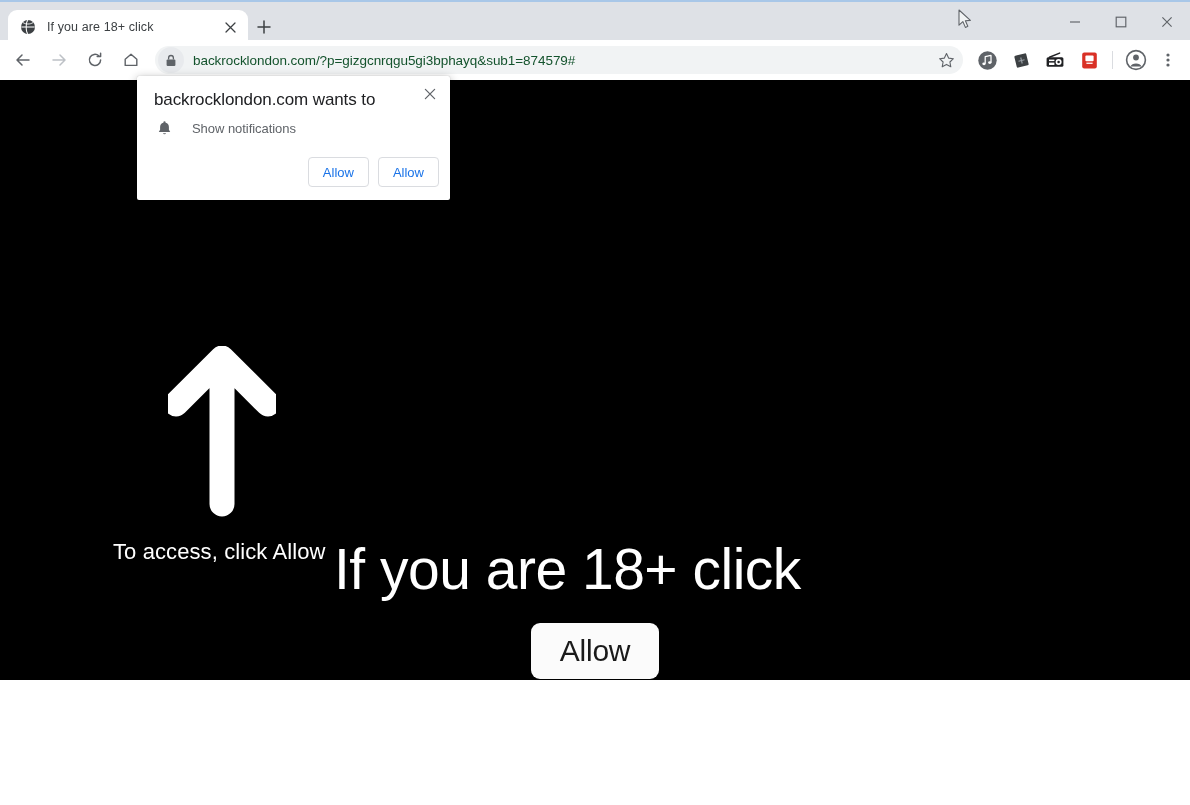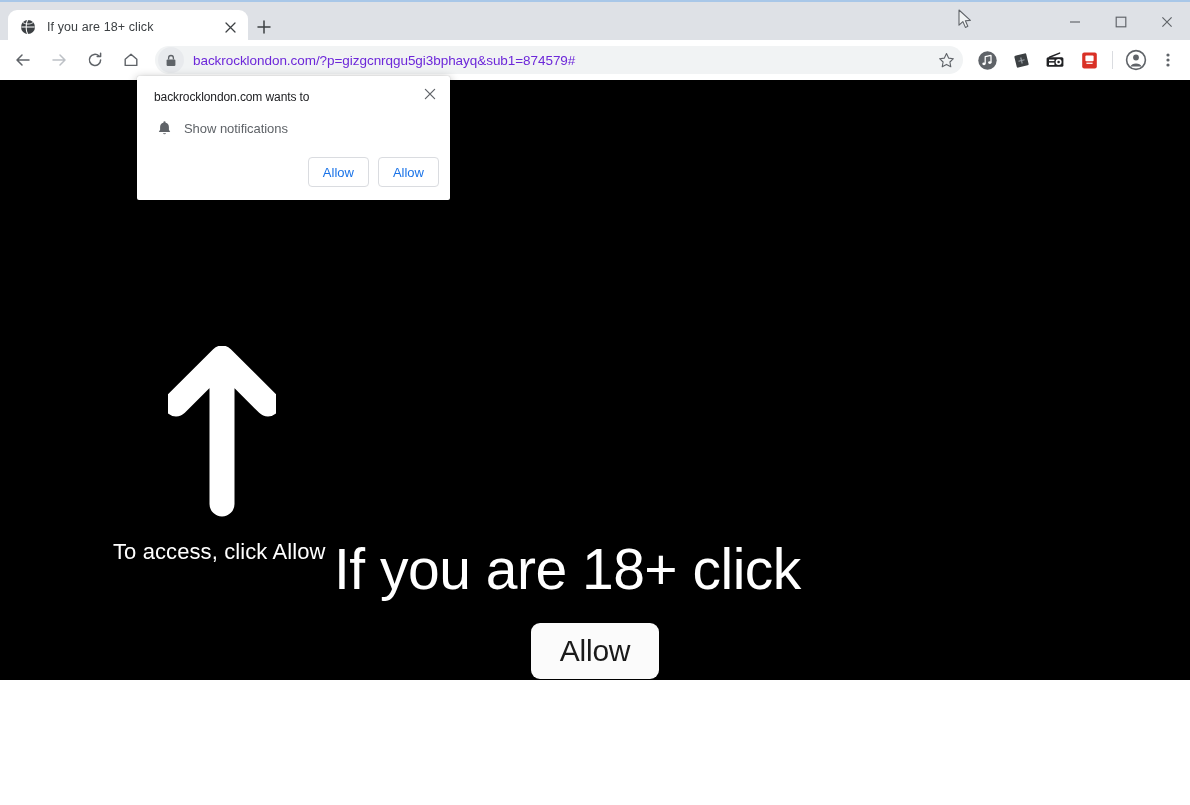--- a/index.html
+++ b/index.html
@@ -97,21 +97,21 @@
   .lock-circle {
     width: 26px; height: 26px; flex: 0 0 26px;
     margin-left: 1px;
     border-radius: 50%;
     background: #e8eaed;
     display: flex; align-items: center; justify-content: center;
   }
   .url-text {
     flex: 1 1 auto;
     font-size: 13.5px;
-    color: #6d28d9;
+    color: #14532d;
     margin-left: 9px;
     white-space: nowrap; overflow: hidden;
     letter-spacing: -0.05px;
   }
   .star-btn {
     width: 28px; height: 28px; flex: 0 0 28px;
     margin-right: 3px;
     display: flex; align-items: center; justify-content: center;
     border-radius: 50%;
   }
@@ -181,37 +181,38 @@
     box-shadow: 0 2px 10px rgba(0,0,0,.32), 0 0 1px rgba(0,0,0,.25);
   }
   .perm-close {
     position: absolute; right: 8px; top: 6px;
     width: 24px; height: 24px;
     display: flex; align-items: center; justify-content: center;
     border-radius: 50%;
   }
   .perm-title {
     position: absolute; left: 17px; top: 14px;
-    font-size: 12px;
+    font-size: 17px;
     color: #202124;
     letter-spacing: -.1px;
   }
   .perm-row {
     position: absolute; left: 17px; top: 42px;
     display: flex; align-items: center;
   }
   .perm-bell {
     width: 20px; height: 20px; flex: 0 0 20px;
     display: flex; align-items: center; justify-content: center;
     margin-right: 10px;
   }
   .perm-label {
     font-size: 13px;
     color: #5f6368;
     letter-spacing: -.05px;
+    margin-left: 8px;
   }
   .perm-actions {
     position: absolute; right: 11px; bottom: 13px;
     display: flex; gap: 9px;
   }
   .perm-btn {
     min-width: 60px; height: 30px;
     padding: 0 14px;
     background: #ffffff;
     border: 1px solid #dadce0;

